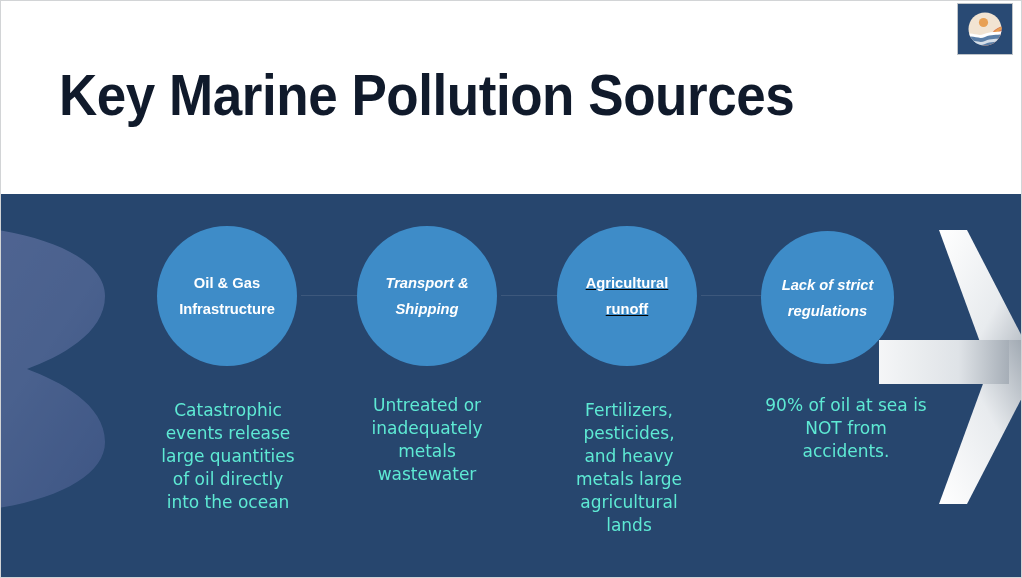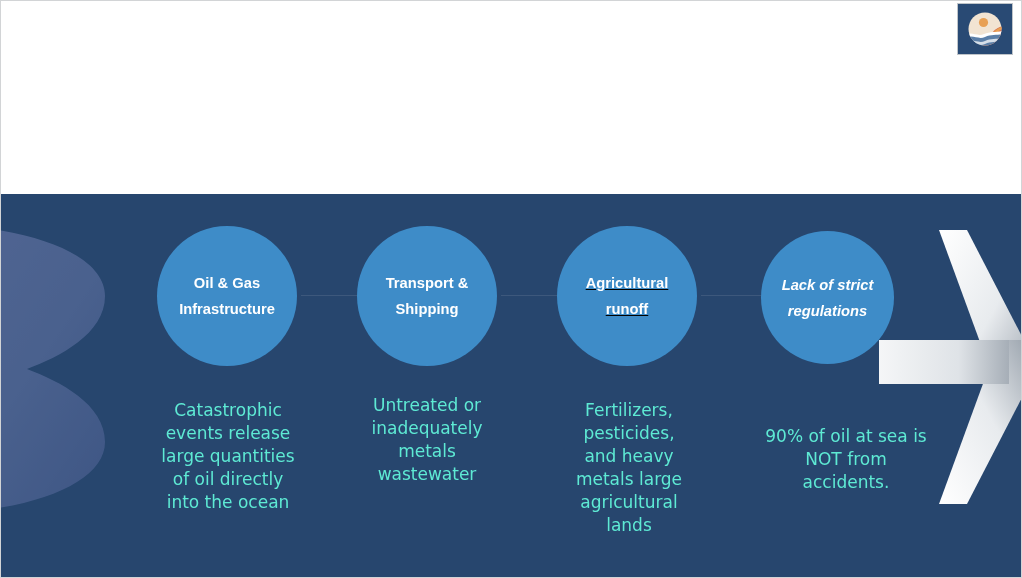--- a/index.html
+++ b/index.html
@@ -145,20 +145,23 @@
     position: absolute;
     height: 1px;
     background: rgba(255,255,255,0.10);
   }
 </style>
 </head>
 <body>
 
 <div id="slide">
 
+  <div class="header-band">
+    <div class="slide-title">Key Marine Pollution Sources</div>
+  </div>
 
   <div class="logo-box">
     <span>
       <svg width="40" height="40" viewBox="0 0 40 40">
         <defs>
           <clipPath id="lclip">
               <circle cx="20" cy="20" r="16.5"></circle>
             </clipPath>
         </defs>
         <circle cx="20" cy="20" r="16.5" fill="#f2e4d2"></circle>
@@ -224,35 +227,35 @@
       <div class="connector" style="left:684px; top:101px; width:62px;"></div>
 
       <div class="node">
         <div class="bubble" style="left:140px; top:225px; width:140px; height:140px; top:32px;">
           <span class="bubble-label">Oil &amp; Gas Infrastructure</span>
         </div>
         <div class="node-desc" style="left:140px; top:205px; width:142px;">Catastrophic events release large quantities of oil directly into the ocean</div>
       </div>
 
       <div class="node">
-        <div class="bubble" style="left:340px; top:32px; width:140px; height:140px;">
+        <div class="bubble" style="left:340px; top:32px; width:140px; height:140px;font-style:italic;">
           <span class="bubble-label">Transport &amp; Shipping</span>
         </div>
         <div class="node-desc" style="left:338px; top:200px; width:144px;">Untreated or inadequately metals wastewater</div>
       </div>
 
       <div class="node">
         <div class="bubble" style="left:540px; top:32px; width:140px; height:140px;text-decoration:underline;">
           <span class="bubble-label">Agricultural runoff</span>
         </div>
         <div class="node-desc" style="left:548px; top:205px; width:128px;">Fertilizers, pesticides, and heavy metals large agricultural lands</div>
       </div>
 
       <div class="node">
         <div class="bubble" style="left:744px; top:37px; width:133px; height:133px;font-style:italic;">
           <span class="bubble-label">Lack of strict regulations</span>
         </div>
-        <div class="node-desc" style="left:746px; top:200px; width:166px;margin-top:31px;">90% of oil at sea is NOT from accidents.</div>
+        <div class="node-desc" style="left:746px; top:200px; width:166px;">90% of oil at sea is NOT from accidents.</div>
       </div>
 
     </div>
   </div>
 </div>
 
 </body></html>

